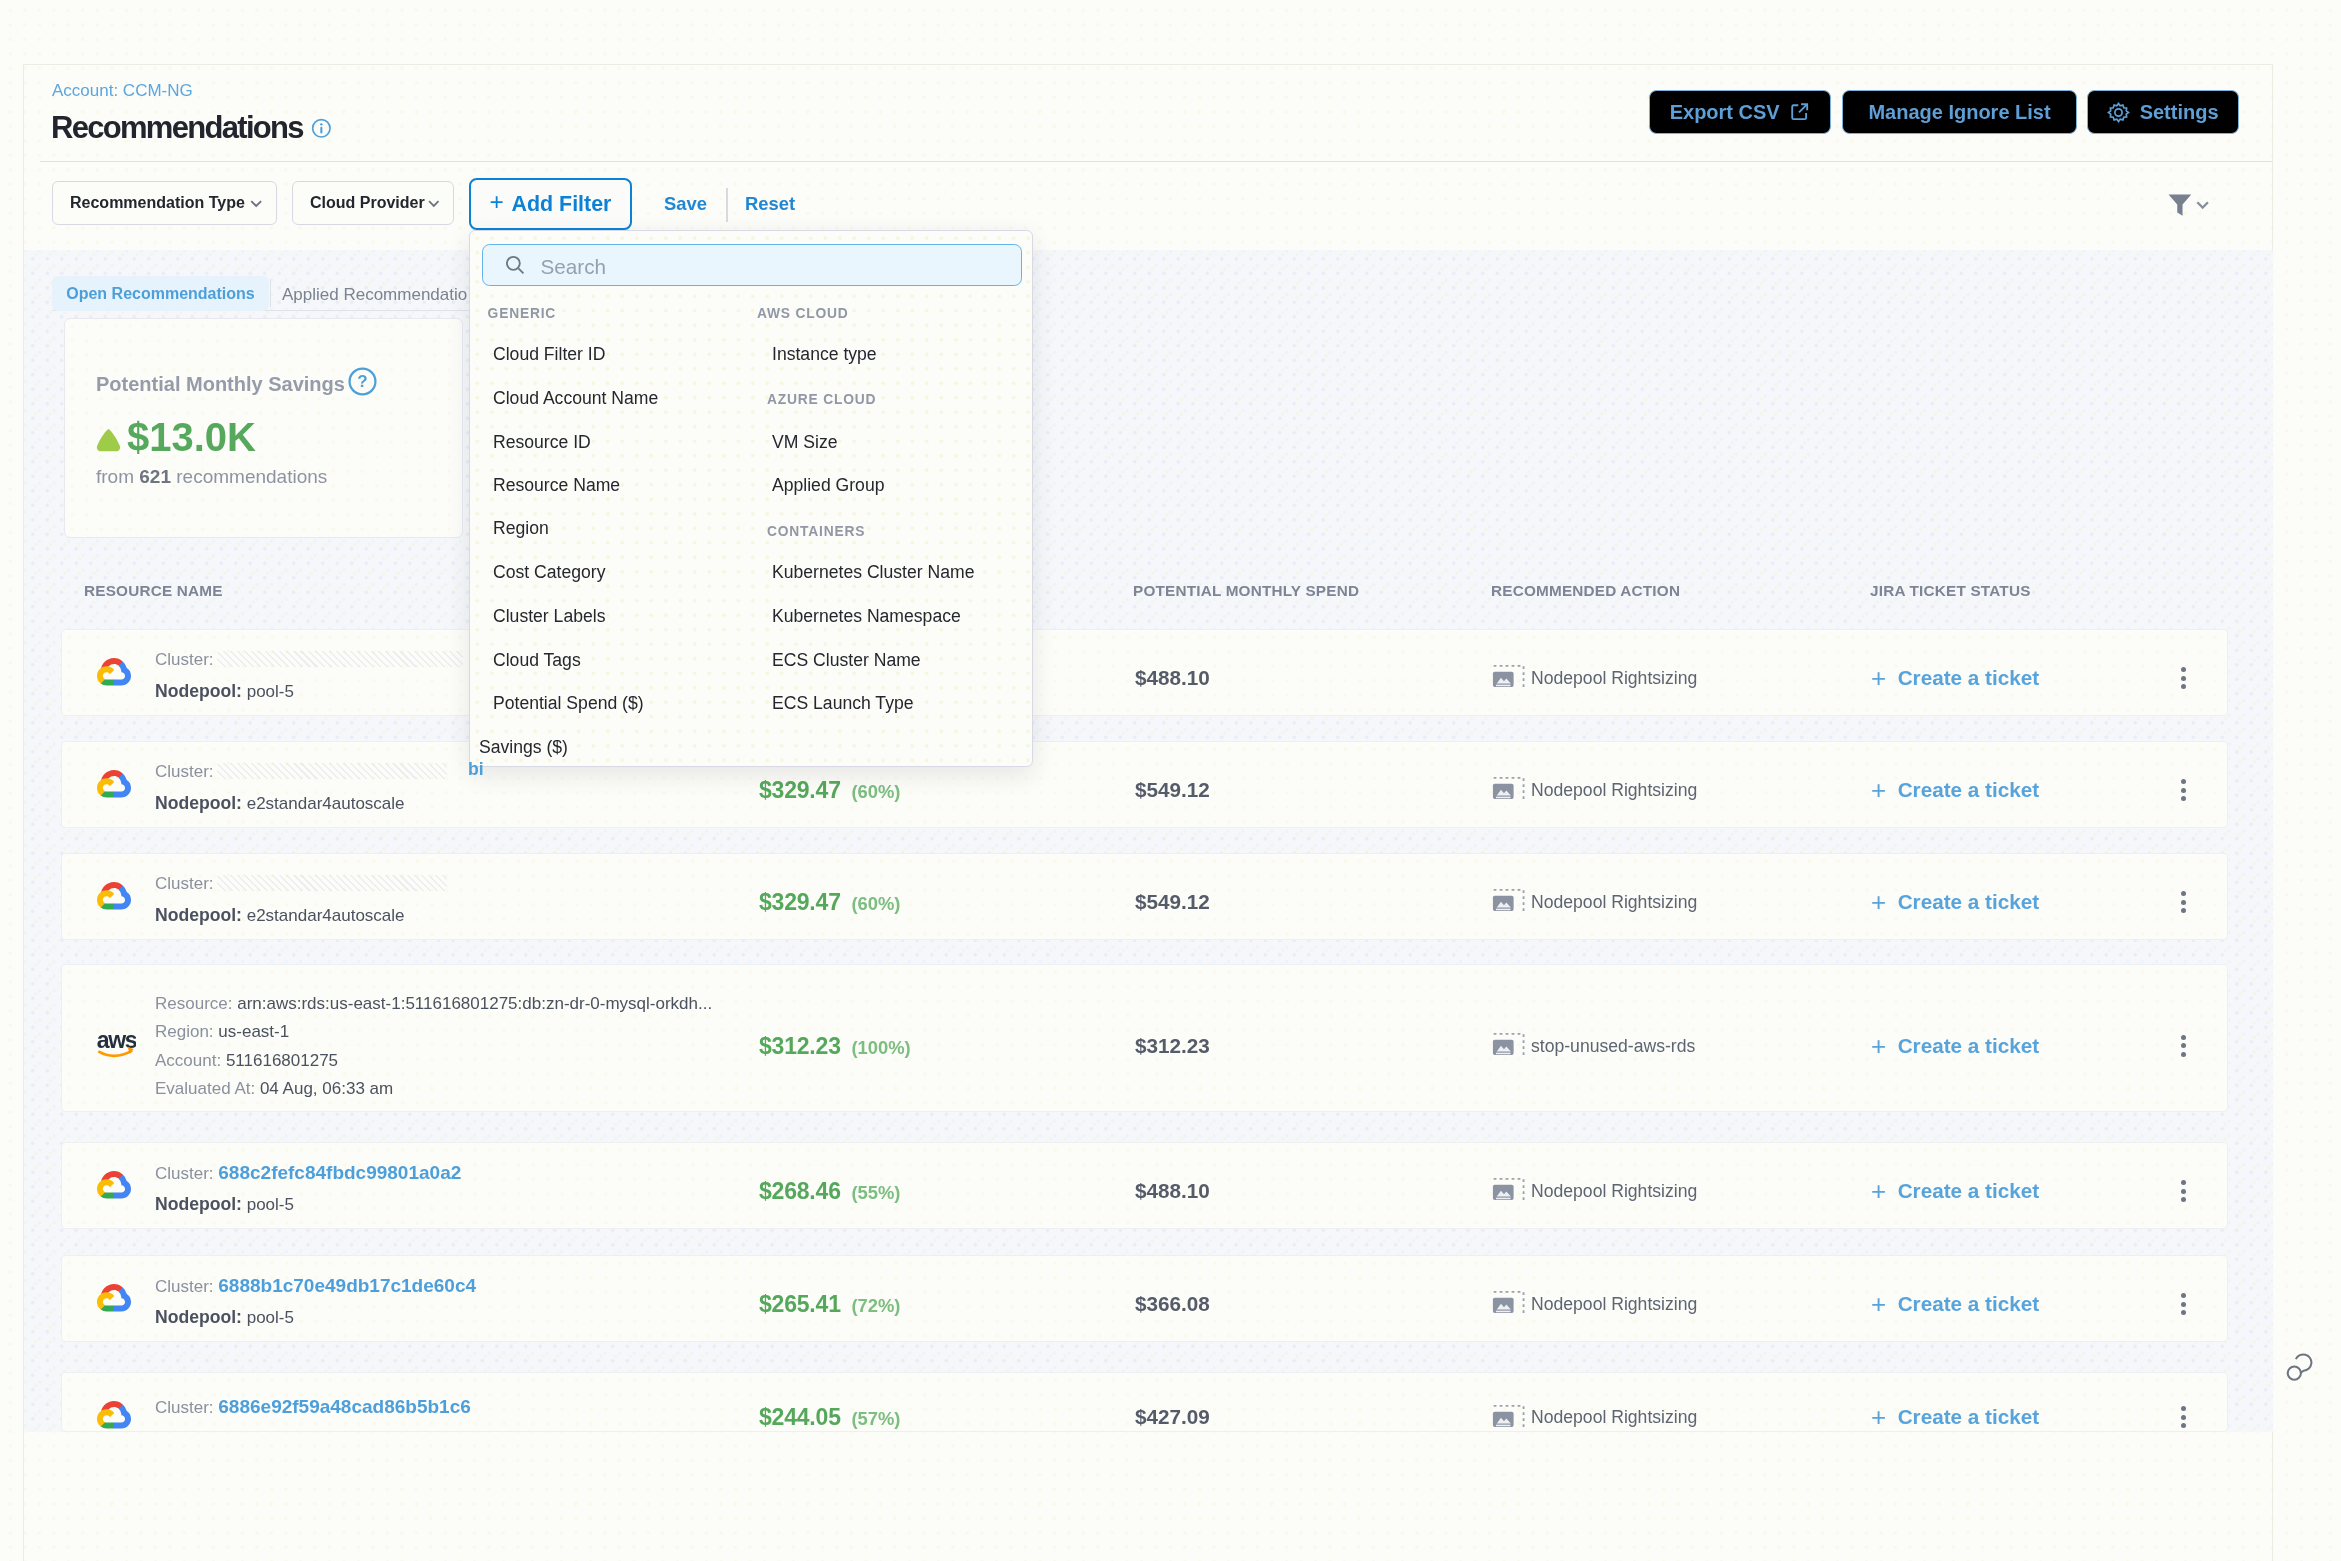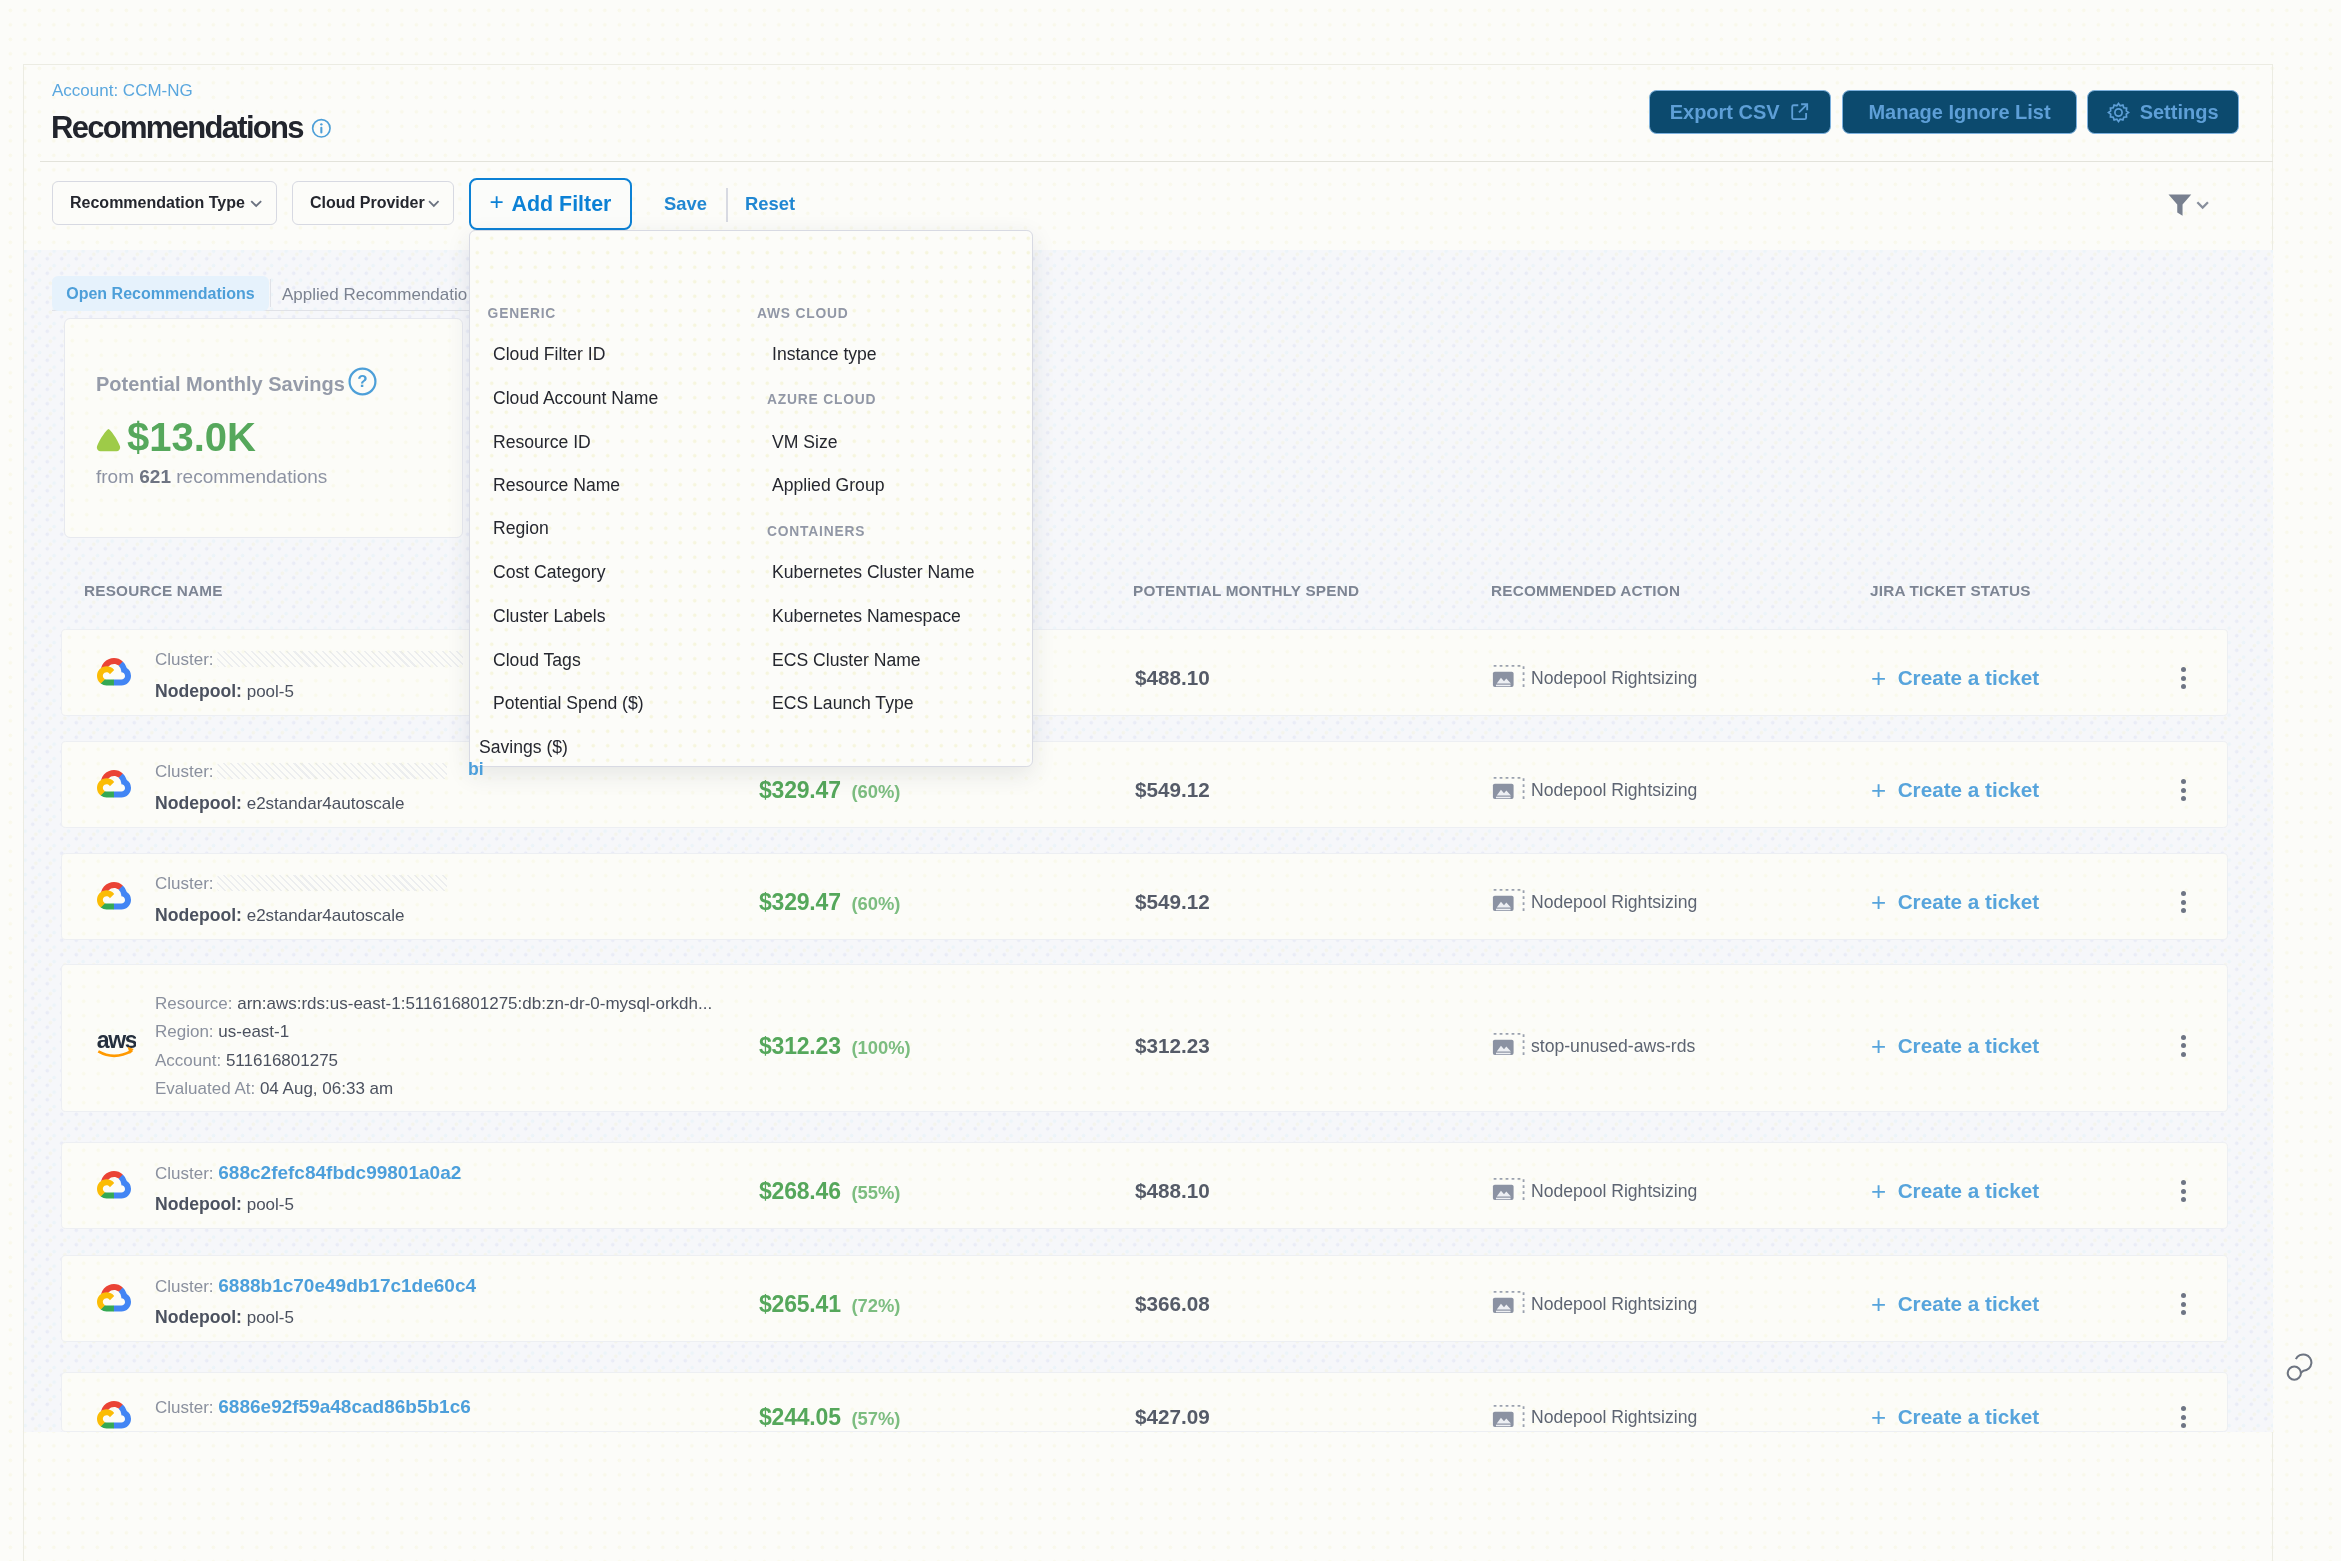--- a/index.html
+++ b/index.html
@@ -16,21 +16,21 @@
     background-color:#f6f7fa;
     background-image:
       radial-gradient(circle, rgba(158,166,225,0.14) 1.7px, rgba(165,172,240,0) 2.1px),
       radial-gradient(circle, rgba(160,222,238,0.12) 1.7px, rgba(160,222,238,0) 2.1px),
       radial-gradient(circle, rgba(232,230,160,0.16) 1.7px, rgba(232,230,160,0) 2.1px);
     background-size: 14.5px 14.5px, 14.5px 14.5px, 14.5px 14.5px;
     background-position: 1.5px 1.5px, 8.4px 8.4px, 4.6px 11.5px; }
   .acct { left:52px; top:81px; font-size:17px; color:#5aa7de; }
   .title { left:51px; top:110px; font-size:31px; font-weight:700; color:#22252d; letter-spacing:-1.7px; }
   .tbtn { position:absolute; top:90px; height:44px; border:1.9px solid #7db1de; border-radius:7.7px;
-    background:#0c4a6e; color:#5e9fd7; font-size:20px; font-weight:700; white-space:nowrap;
+    background:#000000; color:#5e9fd7; font-size:20px; font-weight:700; white-space:nowrap;
     display:flex; align-items:center; justify-content:center; gap:9.2px; }
   .sel { position:absolute; top:181px; height:44px; border:1.1px solid #d7d9e2; border-radius:6.1px;
     background:#fcfcf9; color:#24262e; font-size:16px; font-weight:700; white-space:nowrap;
     display:flex; align-items:center; justify-content:space-between; padding:0 10.7px 0 17px; }
   .addf { position:absolute; left:469px; top:178px; width:163px; height:52px; border:2.3px solid #0c81d5;
     border-radius:7.7px; background:#fbfcfa; color:#0c81d5; font-size:21.4px; font-weight:700;
     display:flex; align-items:center; justify-content:center; gap:7.7px; white-space:nowrap; }
   .tlink { position:absolute; top:193px; font-size:18.4px; font-weight:700; color:#2187d2; }
   .vsep { position:absolute; left:726px; top:188px; width:1.5px; height:34px; background:#d8dae2; }
   .tabpill { position:absolute; left:52px; top:276px; width:217px; height:35px; background:#e6f2fc;
@@ -313,20 +313,27 @@
       <rect x="5" y="27" width="19" height="2" fill="#edeff3"></rect>
     </svg>
     <div class="abs action" style="left:1469px; top:44px; transform:translateY(-50%);">Nodepool Rightsizing</div>
 <div class="abs ticket" style="left:1809px; top:44px; transform:translateY(-50%);"><span style="font-weight:400; font-size:26px; vertical-align:-1.5px;">+</span>&nbsp; Create a ticket</div>
 <div class="kebab" style="left:2119px; top:33px;"></div>
     <div class="kebab" style="left:2119px; top:42px;"></div>
     <div class="kebab" style="left:2119px; top:50px;"></div>
 </div>
 
 <div class="drop">
+  <div class="search">
+    <svg class="abs" style="left:21.4px; top:9.2px;" width="23" height="23" viewBox="0 0 32 32" fill="none" stroke="#6e7886" stroke-width="2.6">
+      <circle cx="13" cy="13" r="9"></circle>
+        <path d="M20 20 L27 27"></path>
+    </svg>
+    <div class="abs" style="left:58px; top:10px; font-size:20.7px; color:#93a1b1;">Search</div>
+  </div>
   <div class="dhead" style="left:17.6px; top:75px;">GENERIC</div>
   <div class="ditem" style="left:23px; top:113px;">Cloud Filter ID</div>
   <div class="ditem" style="left:23px; top:157px;">Cloud Account Name</div>
   <div class="ditem" style="left:23px; top:201px;">Resource ID</div>
   <div class="ditem" style="left:23px; top:244px;">Resource Name</div>
   <div class="ditem" style="left:23px; top:287px;">Region</div>
   <div class="ditem" style="left:23px; top:331px;">Cost Category</div>
   <div class="ditem" style="left:23px; top:375px;">Cluster Labels</div>
   <div class="ditem" style="left:23px; top:419px;">Cloud Tags</div>
   <div class="ditem" style="left:23px; top:462px;">Potential Spend ($)</div>

